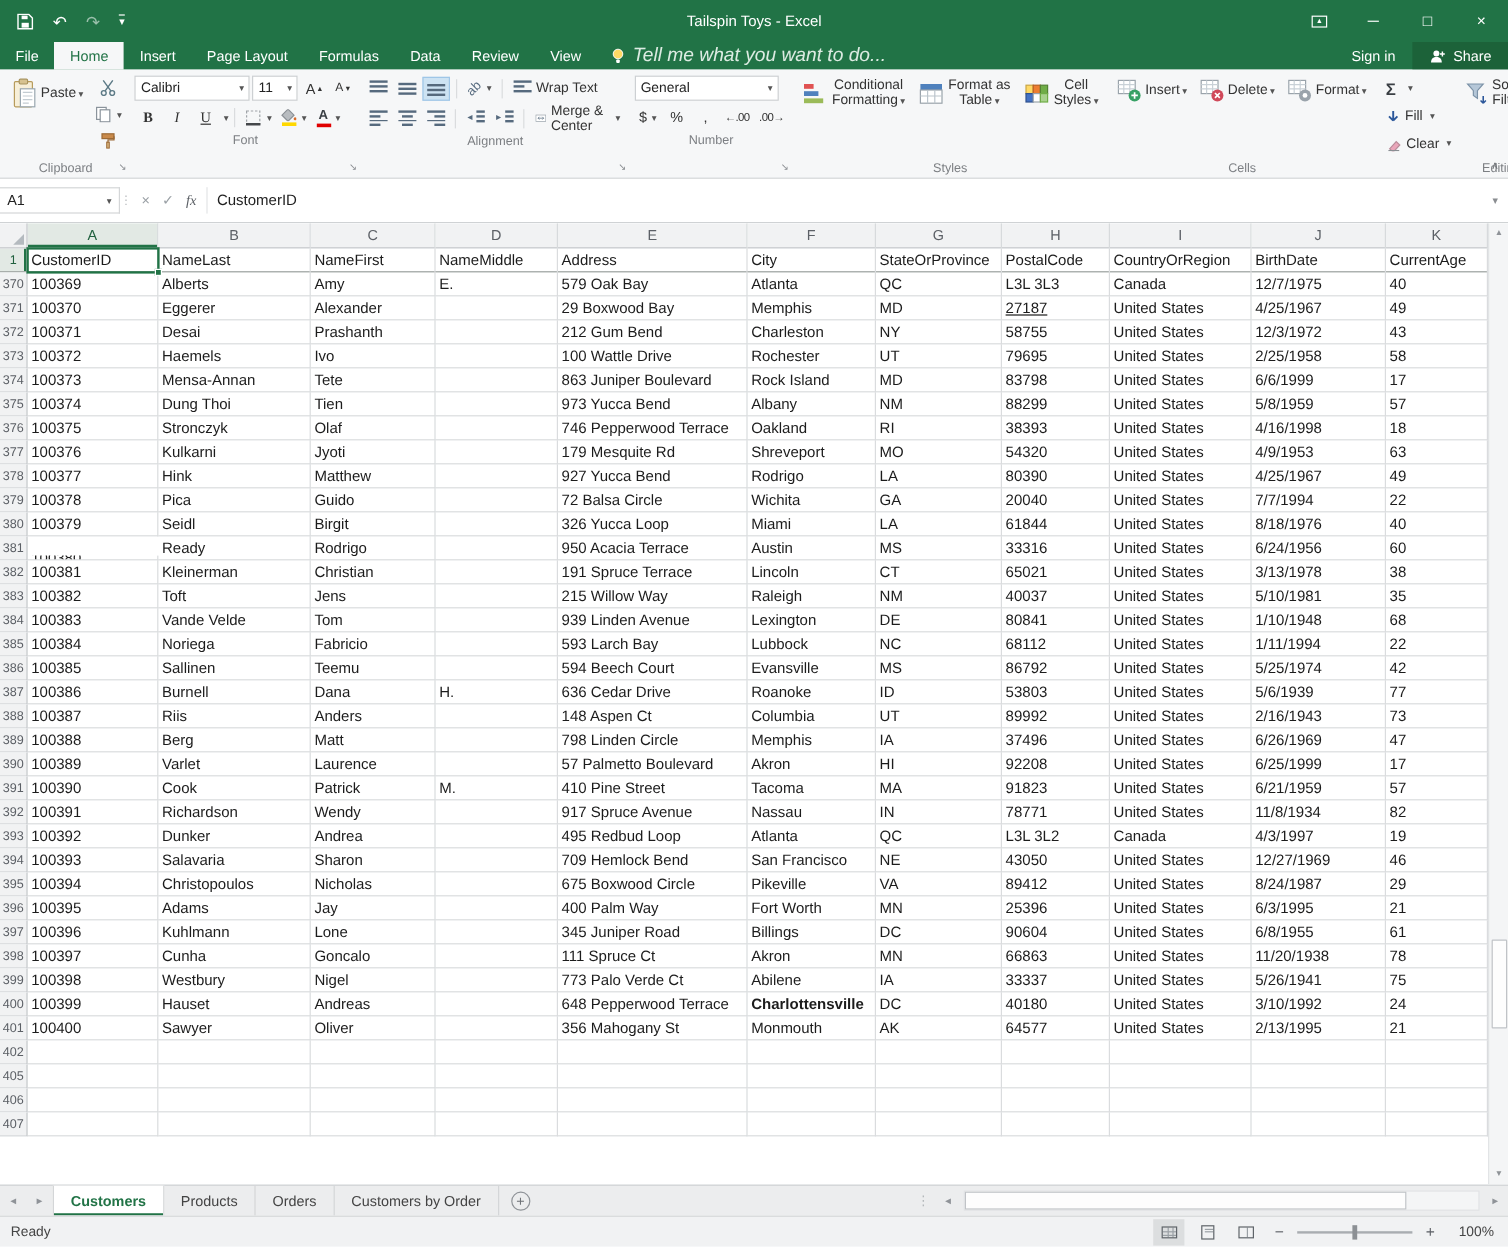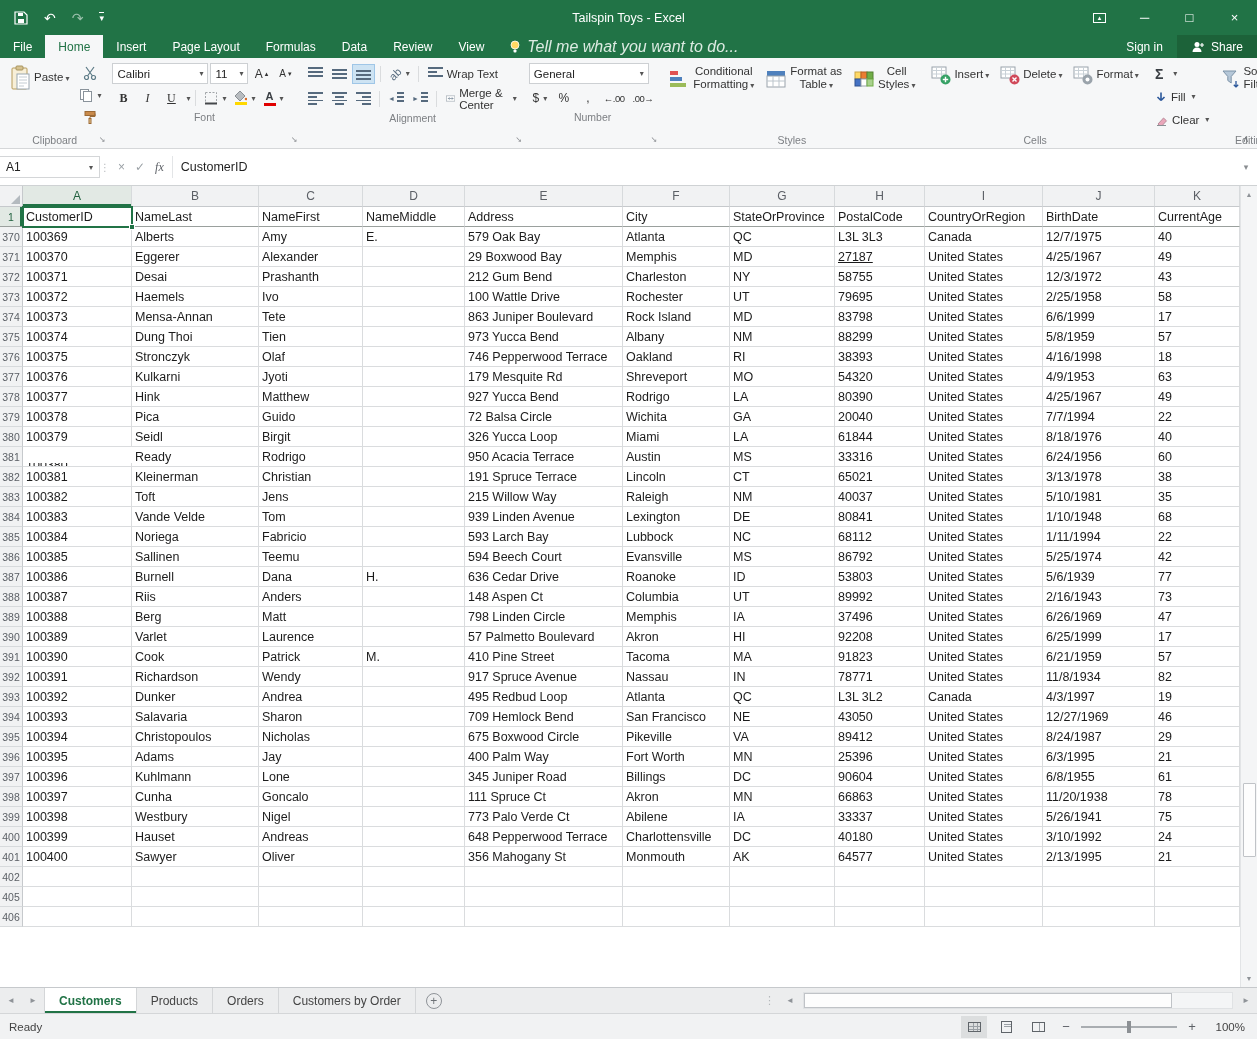--- a/index.html
+++ b/index.html
@@ -1000,21 +1000,21 @@
           <div class="g-cell" style="width: 112px;">5/26/1941</div>
           <div class="g-cell" style="width: 85px;">75</div>
         </div>
         <div class="g-row">
           <div class="g-rowhead">400</div>
           <div class="g-cell" style="width: 109px;">100399</div>
           <div class="g-cell" style="width: 127px;">Hauset</div>
           <div class="g-cell" style="width: 104px;">Andreas</div>
           <div class="g-cell" style="width: 102px;"></div>
           <div class="g-cell" style="width: 158px;">648 Pepperwood Terrace</div>
-          <div class="g-cell" style="width: 107px;">Charlottensville</div>
+          <div class="g-cell" style="width: 107px; font-weight: bold;">Charlottensville</div>
           <div class="g-cell" style="width: 105px;">DC</div>
           <div class="g-cell" style="width: 90px;">40180</div>
           <div class="g-cell" style="width: 118px;">United States</div>
           <div class="g-cell" style="width: 112px;">3/10/1992</div>
           <div class="g-cell" style="width: 85px;">24</div>
         </div>
         <div class="g-row">
           <div class="g-rowhead">401</div>
           <div class="g-cell" style="width: 109px;">100400</div>
           <div class="g-cell" style="width: 127px;">Sawyer</div>
@@ -1051,20 +1051,34 @@
           <div class="g-cell" style="width: 158px;"></div>
           <div class="g-cell" style="width: 107px;"></div>
           <div class="g-cell" style="width: 105px;"></div>
           <div class="g-cell" style="width: 90px;"></div>
           <div class="g-cell" style="width: 118px;"></div>
           <div class="g-cell" style="width: 112px;"></div>
           <div class="g-cell" style="width: 85px;"></div>
         </div>
         <div class="g-row">
           <div class="g-rowhead">406</div>
+          <div class="g-cell" style="width: 109px;"></div>
+          <div class="g-cell" style="width: 127px;"></div>
+          <div class="g-cell" style="width: 104px;"></div>
+          <div class="g-cell" style="width: 102px;"></div>
+          <div class="g-cell" style="width: 158px;"></div>
+          <div class="g-cell" style="width: 107px;"></div>
+          <div class="g-cell" style="width: 105px;"></div>
+          <div class="g-cell" style="width: 90px;"></div>
+          <div class="g-cell" style="width: 118px;"></div>
+          <div class="g-cell" style="width: 112px;"></div>
+          <div class="g-cell" style="width: 85px;"></div>
+        </div>
+        <div class="g-row">
+          <div class="g-rowhead">407</div>
           <div class="g-cell" style="width: 109px;"></div>
           <div class="g-cell" style="width: 127px;"></div>
           <div class="g-cell" style="width: 104px;"></div>
           <div class="g-cell" style="width: 102px;"></div>
           <div class="g-cell" style="width: 158px;"></div>
           <div class="g-cell" style="width: 107px;"></div>
           <div class="g-cell" style="width: 105px;"></div>
           <div class="g-cell" style="width: 90px;"></div>
           <div class="g-cell" style="width: 118px;"></div>
           <div class="g-cell" style="width: 112px;"></div>

